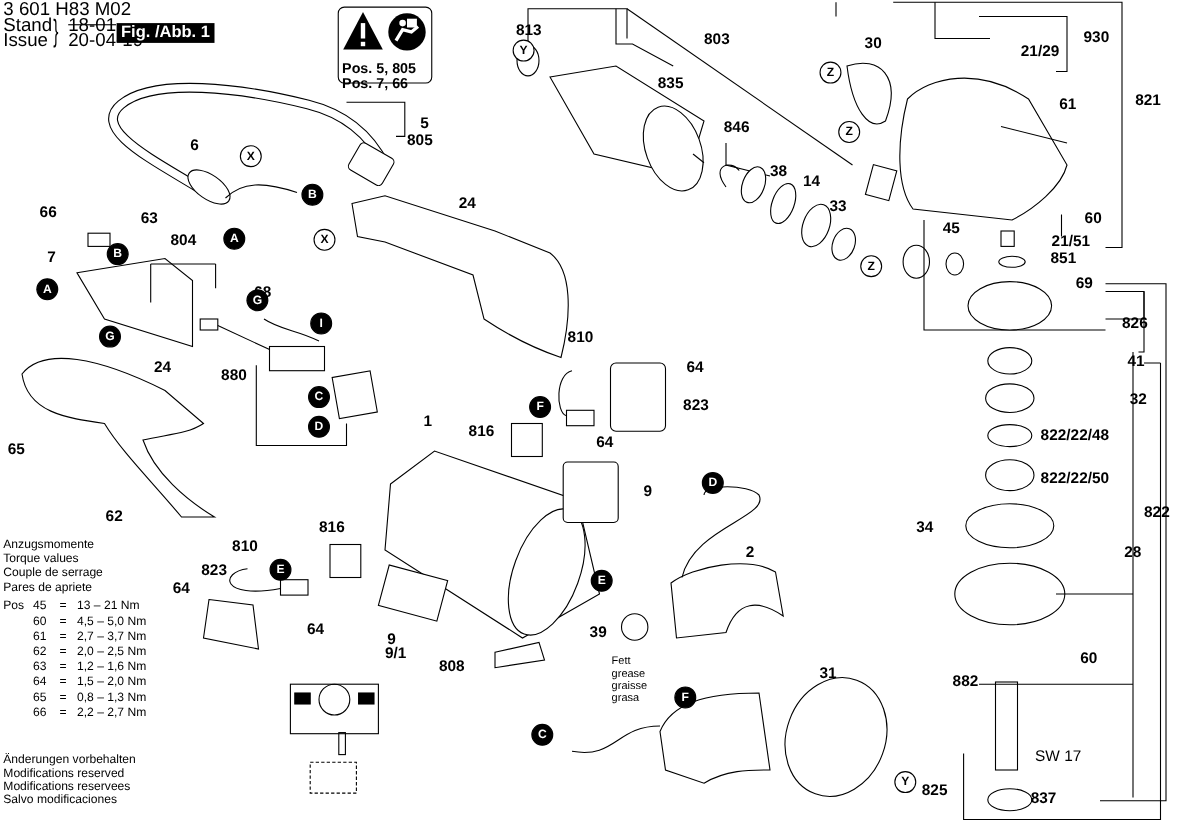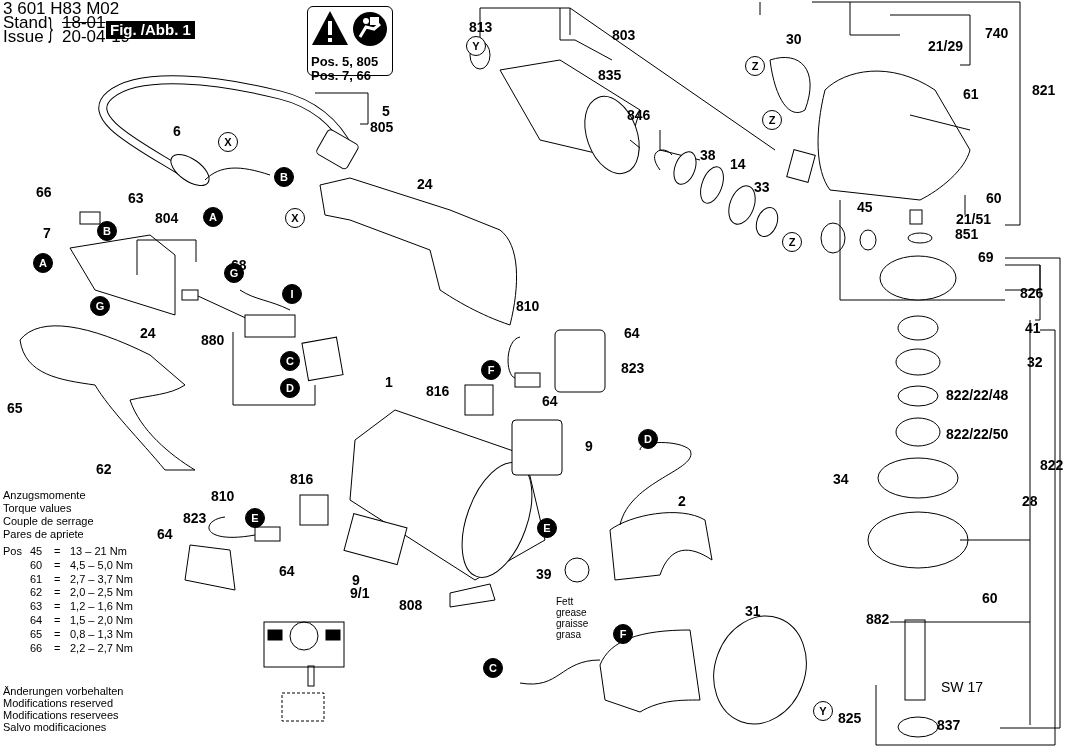--- a/index.html
+++ b/index.html
@@ -272,28 +272,28 @@
     <div class="abs num" style="left: 426px; top: 384px;">816</div>
     <div class="abs num" style="left: 542px; top: 394px;">64</div>
     <div class="abs num" style="left: 516px; top: 299px;">810</div>
     <div class="abs num" style="left: 624px; top: 326px;">64</div>
     <div class="abs num" style="left: 621px; top: 361px;">823</div>
     <div class="abs num" style="left: 585px; top: 439px;">9</div>
     <div class="abs num" style="left: 678px; top: 494px;">2</div>
     <div class="abs num" style="left: 536px; top: 567px;">39</div>
     <div class="abs num" style="left: 745px; top: 604px;">31</div>
     <div class="abs num" style="left: 469px; top: 20px;">813</div>
-    <div class="abs num" style="left: 612px; top: 28px;">803</div>
+    <div class="abs num" style="left: 640px; top: 28px;">803</div>
     <div class="abs num" style="left: 598px; top: 68px;">835</div>
-    <div class="abs num" style="left: 627px; top: 108px;">846</div>
+    <div class="abs num" style="left: 658px; top: 108px;">846</div>
     <div class="abs num" style="left: 700px; top: 148px;">38</div>
     <div class="abs num" style="left: 730px; top: 157px;">14</div>
     <div class="abs num" style="left: 754px; top: 180px;">33</div>
     <div class="abs num" style="left: 786px; top: 32px;">30</div>
-    <div class="abs num" style="left: 985px; top: 26px;">740</div>
+    <div class="abs num" style="left: 985px; top: 26px;">930</div>
     <div class="abs num" style="left: 928px; top: 39px;">21/29</div>
     <div class="abs num" style="left: 1032px; top: 83px;">821</div>
     <div class="abs num" style="left: 963px; top: 87px;">61</div>
     <div class="abs num" style="left: 986px; top: 191px;">60</div>
     <div class="abs num" style="left: 956px; top: 212px;">21/51</div>
     <div class="abs num" style="left: 955px; top: 227px;">851</div>
     <div class="abs num" style="left: 857px; top: 200px;">45</div>
     <div class="abs num" style="left: 978px; top: 250px;">69</div>
     <div class="abs num" style="left: 1020px; top: 286px;">826</div>
     <div class="abs num" style="left: 1025px; top: 321px;">41</div>

